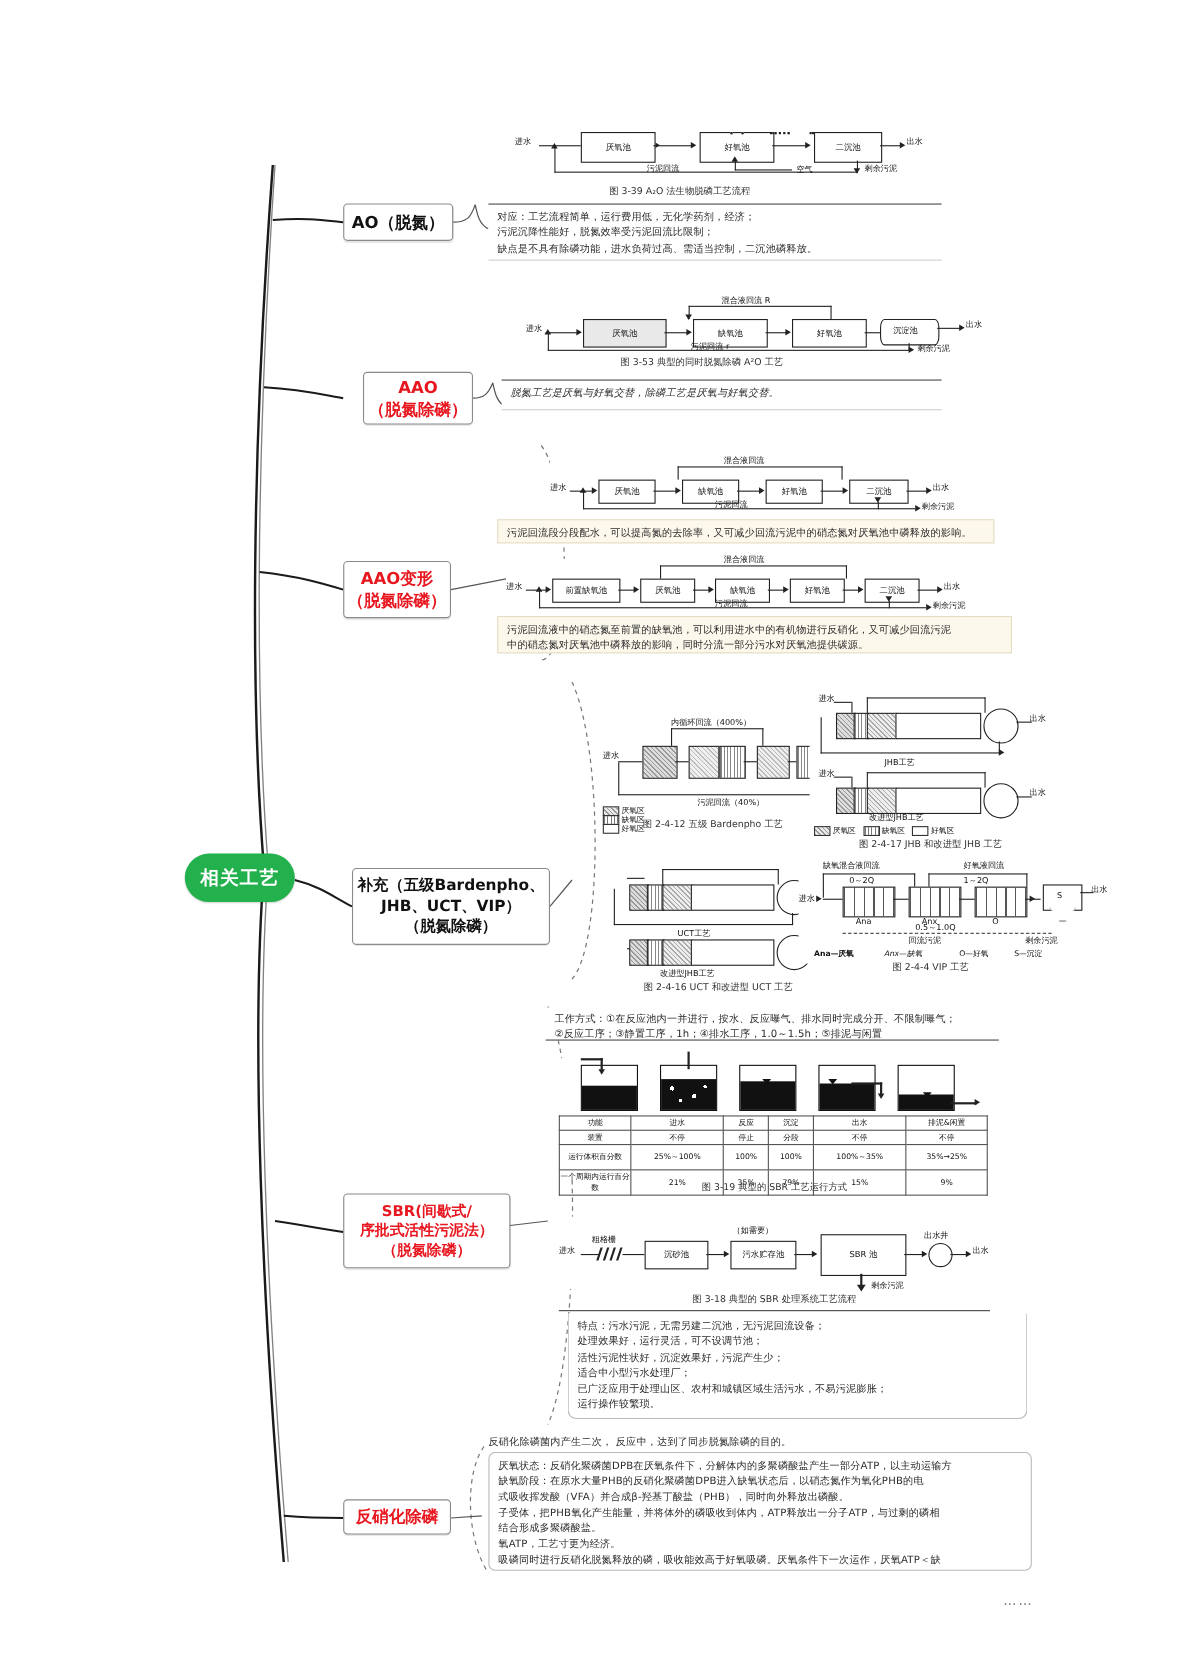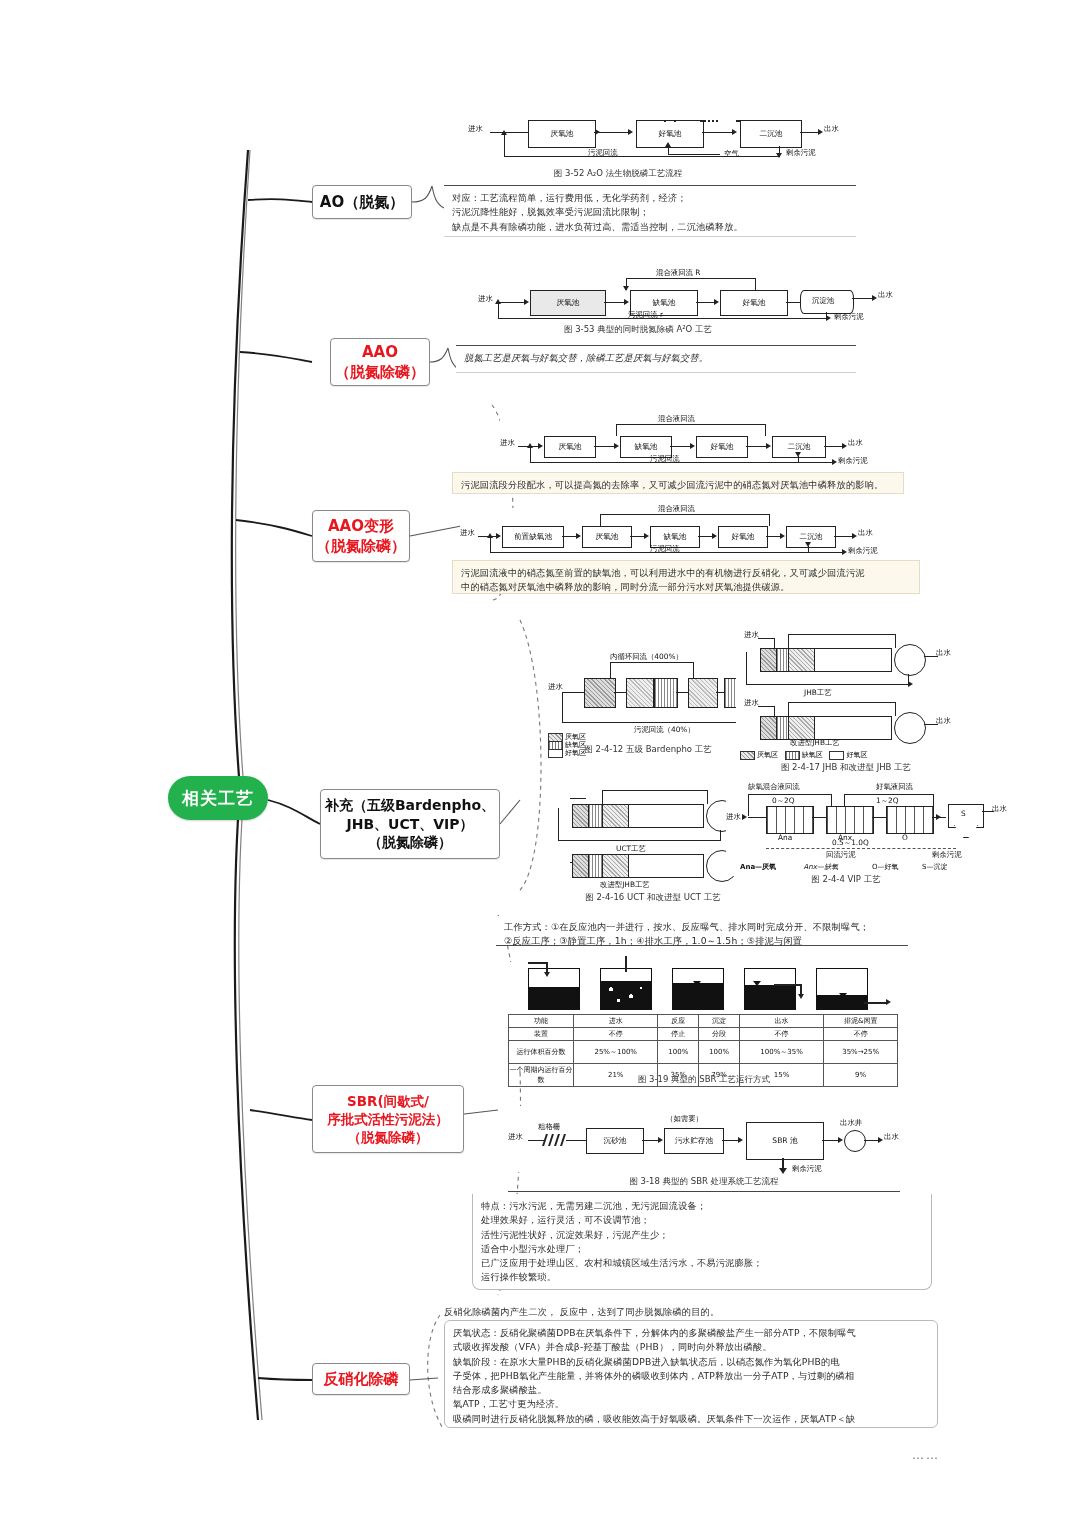--- a/index.html
+++ b/index.html
@@ -205,21 +205,21 @@
     <div class="pline" style="left:311px;top:38px;width:1.2px;height:11px;"></div>
     <div class="parrow d" style="left:308px;top:45px;"></div>
     <div class="ptext" style="left:120px;top:40px;">污泥回流</div>
     <div class="ptext" style="left:318px;top:40px;">剩余污泥</div>
 
     <div class="pline" style="left:200px;top:46px;width:52px;height:1.2px;"></div>
     <div class="pline" style="left:200px;top:38px;width:1.2px;height:9px;"></div>
     <div class="parrow u" style="left:197px;top:34px;"></div>
     <div class="ptext" style="left:256px;top:41px;">空气</div>
   </div>
-  <div class="abs figcap" style="left:468px;top:166px;width:300px;">图 3-52   A₂O 法生物脱磷工艺流程</div>
+  <div class="abs figcap" style="left:468px;top:166px;width:300px;">图 3-39   A₂O 法生物脱磷工艺流程</div>
 
   <div class="note topline" style="left:444px;top:185px;width:412px;height:52px;">
     <p>对应：工艺流程简单，运行费用低，无化学药剂，经济；</p>
     <p>污泥沉降性能好，脱氮效率受污泥回流比限制；</p>
     <p>缺点是不具有除磷功能，进水负荷过高、需适当控制，二沉池磷释放。</p>
   </div>
 
   <div class="fig" style="left:478px;top:268px;width:320px;height:58px;">
     <div class="ptext" style="left:0px;top:26px;">进水</div>
     <div class="pline" style="left:18px;top:34px;width:30px;height:1.4px;"></div>
@@ -591,35 +591,35 @@
     <div class="ptext" style="left:332px;top:12px;">出水井</div>
     <div class="pline" style="left:356px;top:34px;width:16px;height:1.4px;"></div>
     <div class="parrow r" style="left:370px;top:31px;"></div>
     <div class="ptext" style="left:376px;top:26px;">出水</div>
     <div class="pline" style="left:274px;top:52px;width:2.4px;height:14px;"></div>
     <div class="parrow d" style="left:271px;top:62px;border-top-width:6px;border-left-width:4px;border-right-width:4px;"></div>
     <div class="ptext" style="left:284px;top:58px;">剩余污泥</div>
   </div>
   <div class="abs figcap" style="left:508px;top:1174px;width:392px;border-bottom:1px solid #444;padding-bottom:3px;">图 3-18   典型的 SBR 处理系统工艺流程</div>
 
-  <div class="note bordered" style="left:472px;top:1194px;width:460px;height:96px;border-top:none;border-radius:0 0 8px 8px;">
+  <div class="note bordered" style="left:516px;top:1194px;width:418px;height:96px;border-top:none;border-radius:0 0 8px 8px;">
     <p>特点：污水污泥，无需另建二沉池，无污泥回流设备；</p>
     <p>处理效果好，运行灵活，可不设调节池；</p>
     <p>活性污泥性状好，沉淀效果好，污泥产生少；</p>
     <p>适合中小型污水处理厂；</p>
     <p>已广泛应用于处理山区、农村和城镇区域生活污水，不易污泥膨胀；</p>
     <p>运行操作较繁琐。</p>
   </div>
 
   <div class="note" style="left:444px;top:1305px;width:470px;height:18px;">反硝化除磷菌内产生二次，        反应中，达到了同步脱氮除磷的目的。</div>
 
   <div class="note bordered" style="left:444px;top:1320px;width:494px;height:108px;">
-    <p>厌氧状态：反硝化聚磷菌DPB在厌氧条件下，分解体内的多聚磷酸盐产生一部分ATP，不限制曝气</p>
+    <p>厌氧状态：反硝化聚磷菌DPB在厌氧条件下，分解体内的多聚磷酸盐产生一部分ATP，以主动运输方</p>
+    <p>缺氧阶段：在原水大量PHB的反硝化聚磷菌DPB进入缺氧状态后，以硝态氮作为氧化PHB的电</p>
     <p>式吸收挥发酸（VFA）并合成β-羟基丁酸盐（PHB），同时向外释放出磷酸。</p>
-    <p>缺氧阶段：在原水大量PHB的反硝化聚磷菌DPB进入缺氧状态后，以硝态氮作为氧化PHB的电</p>
     <p>子受体，把PHB氧化产生能量，并将体外的磷吸收到体内，ATP释放出一分子ATP，与过剩的磷相</p>
     <p>结合形成多聚磷酸盐。</p>
     <p>氧ATP，工艺寸更为经济。</p>
     <p>吸磷同时进行反硝化脱氮释放的磷，吸收能效高于好氧吸磷。厌氧条件下一次运作，厌氧ATP＜缺</p>
   </div>
 
   <div class="dots" style="left:912px;top:1448px;">……</div>
 
 </div>
 

